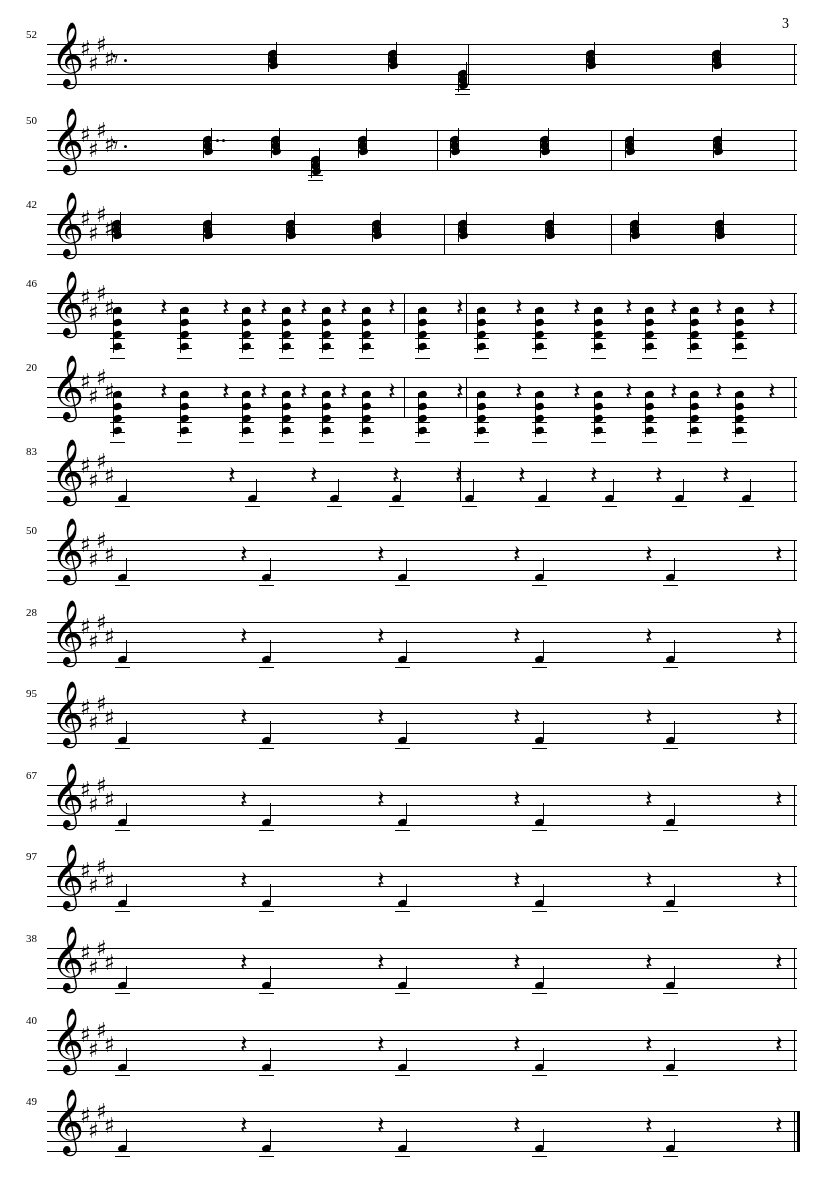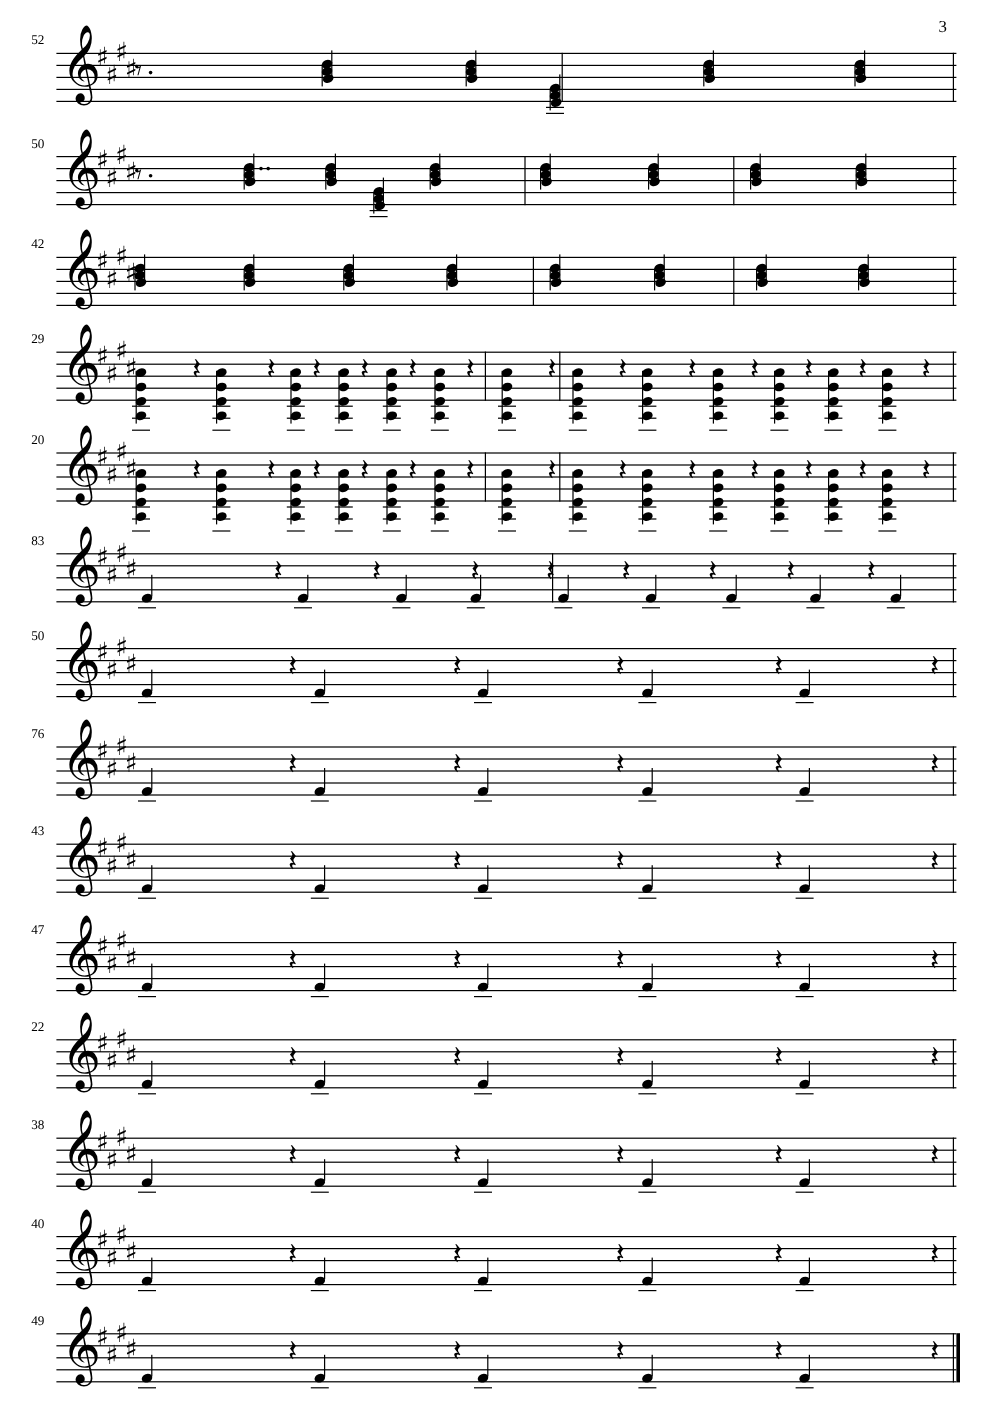--- a/index.html
+++ b/index.html
@@ -306,21 +306,21 @@
           <div class="stem" style="left: 591px; top: -2px; height: 22px;"></div>
           <div class="stem" style="left: 583px; top: 10px; height: 18px;"></div>
           <div class="notehead" style="left: 668px; top: 6px;"></div>
           <div class="notehead" style="left: 668px; top: 12px;"></div>
           <div class="notehead" style="left: 669px; top: 18px;"></div>
           <div class="stem" style="left: 676px; top: -2px; height: 22px;"></div>
           <div class="stem" style="left: 668px; top: 10px; height: 18px;"></div>
         </div>
       </div>
       <div class="system" style="top: 293px;">
-        <div class="measure-number">29</div>
+        <div class="measure-number">46</div>
         <div class="staff">
           <div class="line l0"></div>
           <div class="line l1"></div>
           <div class="line l2"></div>
           <div class="line l3"></div>
           <div class="line l4"></div>
           <div class="clef">𝄞</div>
           <div class="keysig" style="left: 33px;">
             <div class="sharp" style="left: 0px; top: -6px;">♯</div>
             <div class="sharp" style="left: 8px; top: 9px;">♯</div>
@@ -672,21 +672,21 @@
           <div class="stem" style="left: 496px; top: 18px; height: 18px;"></div>
           <div class="ledger" style="left: 485px; top: 45px;"></div>
           <div class="rest" style="left: 598px; top: 2px;">𝄽</div>
           <div class="notehead" style="left: 619px; top: 34px;"></div>
           <div class="stem" style="left: 627px; top: 18px; height: 18px;"></div>
           <div class="ledger" style="left: 616px; top: 45px;"></div>
           <div class="rest" style="left: 728px; top: 2px;">𝄽</div>
         </div>
       </div>
       <div class="system" style="top: 622px;">
-        <div class="measure-number">76</div>
+        <div class="measure-number">28</div>
         <div class="staff">
           <div class="line l0"></div>
           <div class="line l1"></div>
           <div class="line l2"></div>
           <div class="line l3"></div>
           <div class="line l4"></div>
           <div class="clef">𝄞</div>
           <div class="keysig" style="left: 33px;">
             <div class="sharp" style="left: 0px; top: -6px;">♯</div>
             <div class="sharp" style="left: 8px; top: 9px;">♯</div>
@@ -710,21 +710,21 @@
           <div class="stem" style="left: 496px; top: 18px; height: 18px;"></div>
           <div class="ledger" style="left: 485px; top: 45px;"></div>
           <div class="rest" style="left: 598px; top: 2px;">𝄽</div>
           <div class="notehead" style="left: 619px; top: 34px;"></div>
           <div class="stem" style="left: 627px; top: 18px; height: 18px;"></div>
           <div class="ledger" style="left: 616px; top: 45px;"></div>
           <div class="rest" style="left: 728px; top: 2px;">𝄽</div>
         </div>
       </div>
       <div class="system" style="top: 703px;">
-        <div class="measure-number">43</div>
+        <div class="measure-number">95</div>
         <div class="staff">
           <div class="line l0"></div>
           <div class="line l1"></div>
           <div class="line l2"></div>
           <div class="line l3"></div>
           <div class="line l4"></div>
           <div class="clef">𝄞</div>
           <div class="keysig" style="left: 33px;">
             <div class="sharp" style="left: 0px; top: -6px;">♯</div>
             <div class="sharp" style="left: 8px; top: 9px;">♯</div>
@@ -748,21 +748,21 @@
           <div class="stem" style="left: 496px; top: 18px; height: 18px;"></div>
           <div class="ledger" style="left: 485px; top: 45px;"></div>
           <div class="rest" style="left: 598px; top: 2px;">𝄽</div>
           <div class="notehead" style="left: 619px; top: 34px;"></div>
           <div class="stem" style="left: 627px; top: 18px; height: 18px;"></div>
           <div class="ledger" style="left: 616px; top: 45px;"></div>
           <div class="rest" style="left: 728px; top: 2px;">𝄽</div>
         </div>
       </div>
       <div class="system" style="top: 785px;">
-        <div class="measure-number">47</div>
+        <div class="measure-number">67</div>
         <div class="staff">
           <div class="line l0"></div>
           <div class="line l1"></div>
           <div class="line l2"></div>
           <div class="line l3"></div>
           <div class="line l4"></div>
           <div class="clef">𝄞</div>
           <div class="keysig" style="left: 33px;">
             <div class="sharp" style="left: 0px; top: -6px;">♯</div>
             <div class="sharp" style="left: 8px; top: 9px;">♯</div>
@@ -786,21 +786,21 @@
           <div class="stem" style="left: 496px; top: 18px; height: 18px;"></div>
           <div class="ledger" style="left: 485px; top: 45px;"></div>
           <div class="rest" style="left: 598px; top: 2px;">𝄽</div>
           <div class="notehead" style="left: 619px; top: 34px;"></div>
           <div class="stem" style="left: 627px; top: 18px; height: 18px;"></div>
           <div class="ledger" style="left: 616px; top: 45px;"></div>
           <div class="rest" style="left: 728px; top: 2px;">𝄽</div>
         </div>
       </div>
       <div class="system" style="top: 866px;">
-        <div class="measure-number">22</div>
+        <div class="measure-number">97</div>
         <div class="staff">
           <div class="line l0"></div>
           <div class="line l1"></div>
           <div class="line l2"></div>
           <div class="line l3"></div>
           <div class="line l4"></div>
           <div class="clef">𝄞</div>
           <div class="keysig" style="left: 33px;">
             <div class="sharp" style="left: 0px; top: -6px;">♯</div>
             <div class="sharp" style="left: 8px; top: 9px;">♯</div>

